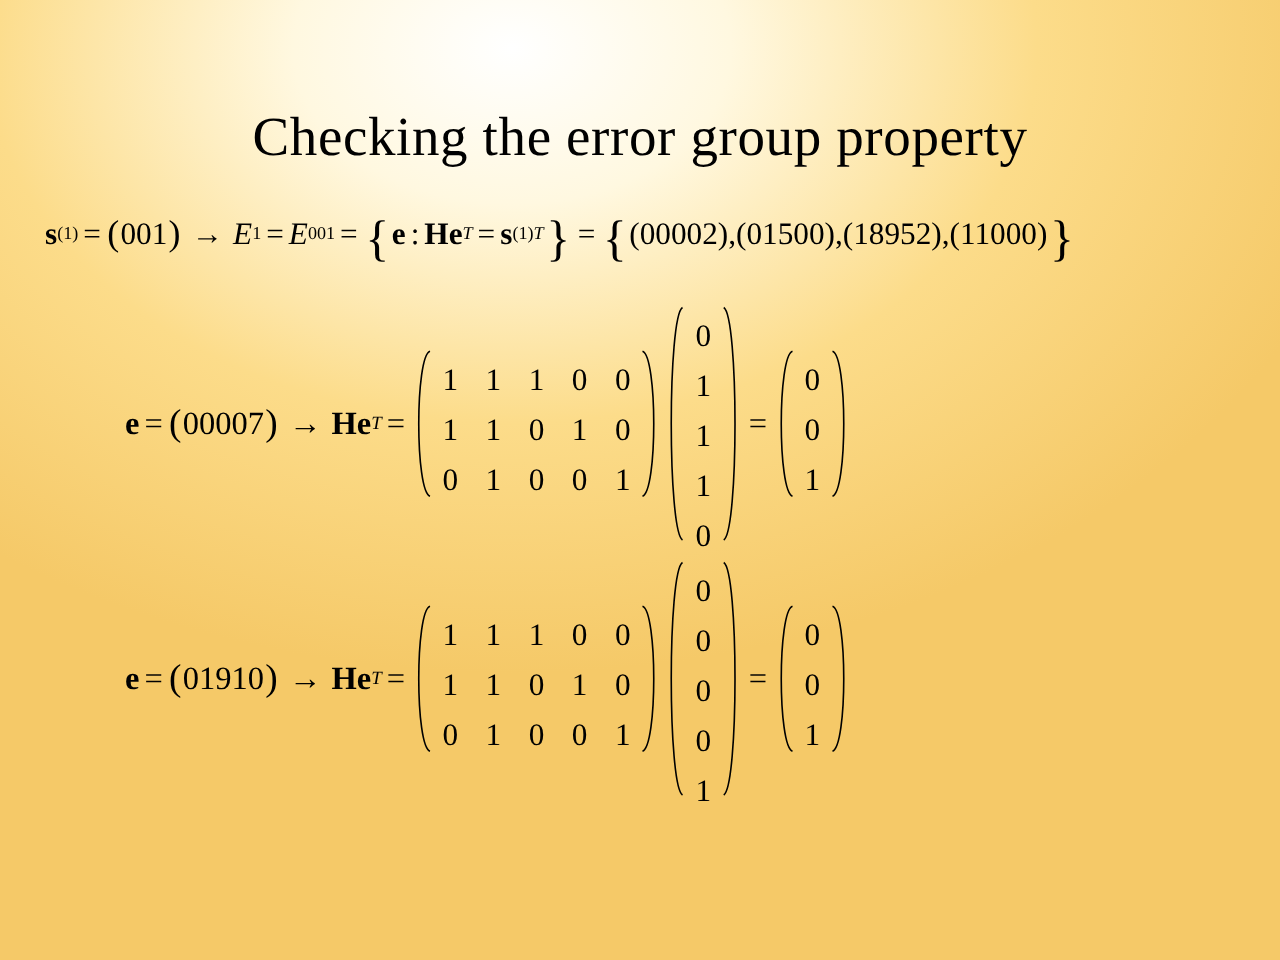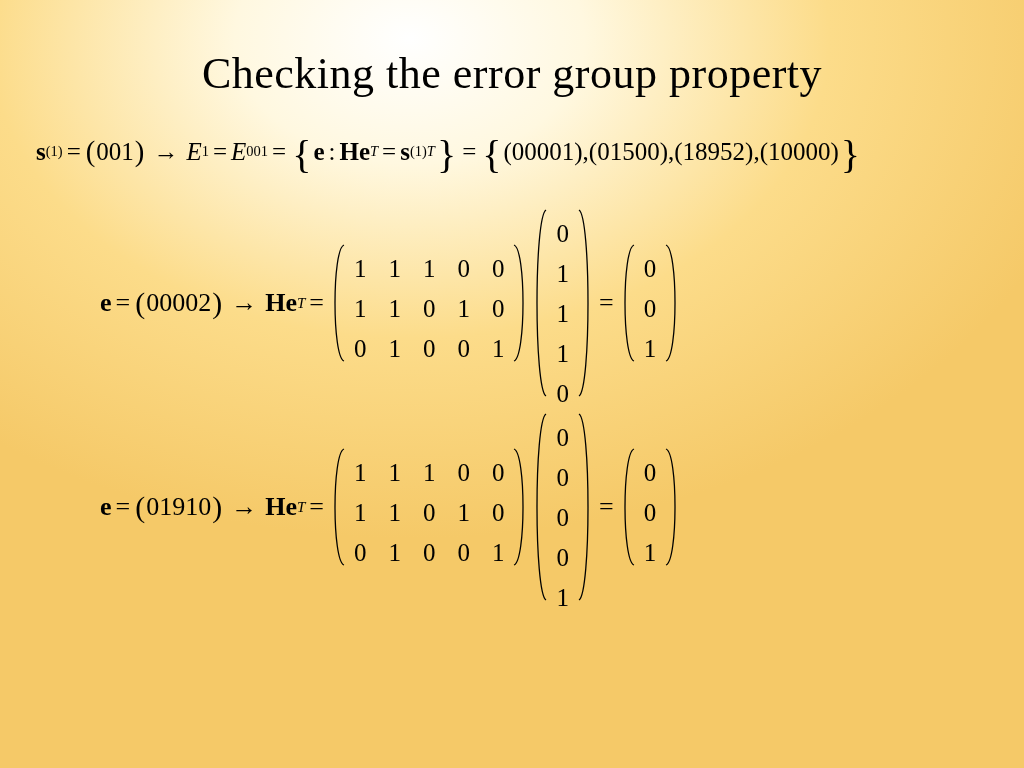--- a/index.html
+++ b/index.html
@@ -3,21 +3,21 @@
 <meta charset="utf-8">
 <style>
   * { margin: 0; padding: 0; box-sizing: border-box; }
   html, body { width: 1024px; height: 768px; overflow: hidden; }
   body {
     font-family: "Times New Roman", Times, serif;
     background: radial-gradient(ellipse 700px 500px at 40% 5%,
                 #ffffff 0%, #fff8e0 25%, #fcdc8a 60%, #f5c968 100%);
     color: #000;
   }
-  .slide { width: 1024px; height: 568px; padding: 30px 30px 0 30px; }
+  .slide { width: 1024px; height: 568px; padding: 30px 30px 0 30px; margin-top: 36px; }
   .title {
     text-align: center;
     font-size: 44px;
     font-weight: 400;
     margin: 18px 0 36px 0;
     letter-spacing: 0.5px;
   }
   .line { display: flex; align-items: center; font-size: 25px; margin-bottom: 40px; }
   .eqline { display: flex; align-items: center; font-size: 26px; margin: 14px 0 14px 70px; }
   .bold { font-weight: bold; }
@@ -64,32 +64,32 @@
     <span class="bold">e</span>
     <span class="pad">:</span>
     <span class="bold">He</span>
     <sup><span class="ital">T</span></sup>
     <span class="pad">=</span>
     <span class="bold">s</span>
     <sup><span>(1)</span><span class="ital">T</span></sup>
     <span class="setbr">}</span>
     <span class="pad">=</span>
     <span class="setbr">{</span>
-    <span>(00001)</span>,
+    <span>(00002)</span>,
     <span>(01500)</span>,
     <span>(18952)</span>,
-    <span>(10000)</span>
+    <span>(11000)</span>
     <span class="setbr">}</span>
   </div>
 
   <div class="eqline">
     <span class="bold">e</span>
     <span class="pad">=</span>
     <span class="inlp">(</span>
-    <span>00002</span>
+    <span>00007</span>
     <span class="inlp">)</span>
     <span class="arrow">→</span>
     <span class="bold">He</span>
     <sup><span class="ital">T</span></sup>
     <span class="pad">=</span>
     <span class="mx">
       <span class="paren">
           <svg width="14" height="120" viewBox="0 0 14 120">
             <path d="M12,2 C0,6 0,114 12,118" fill="none" stroke="#000" stroke-width="1.3"></path>
           </svg>

